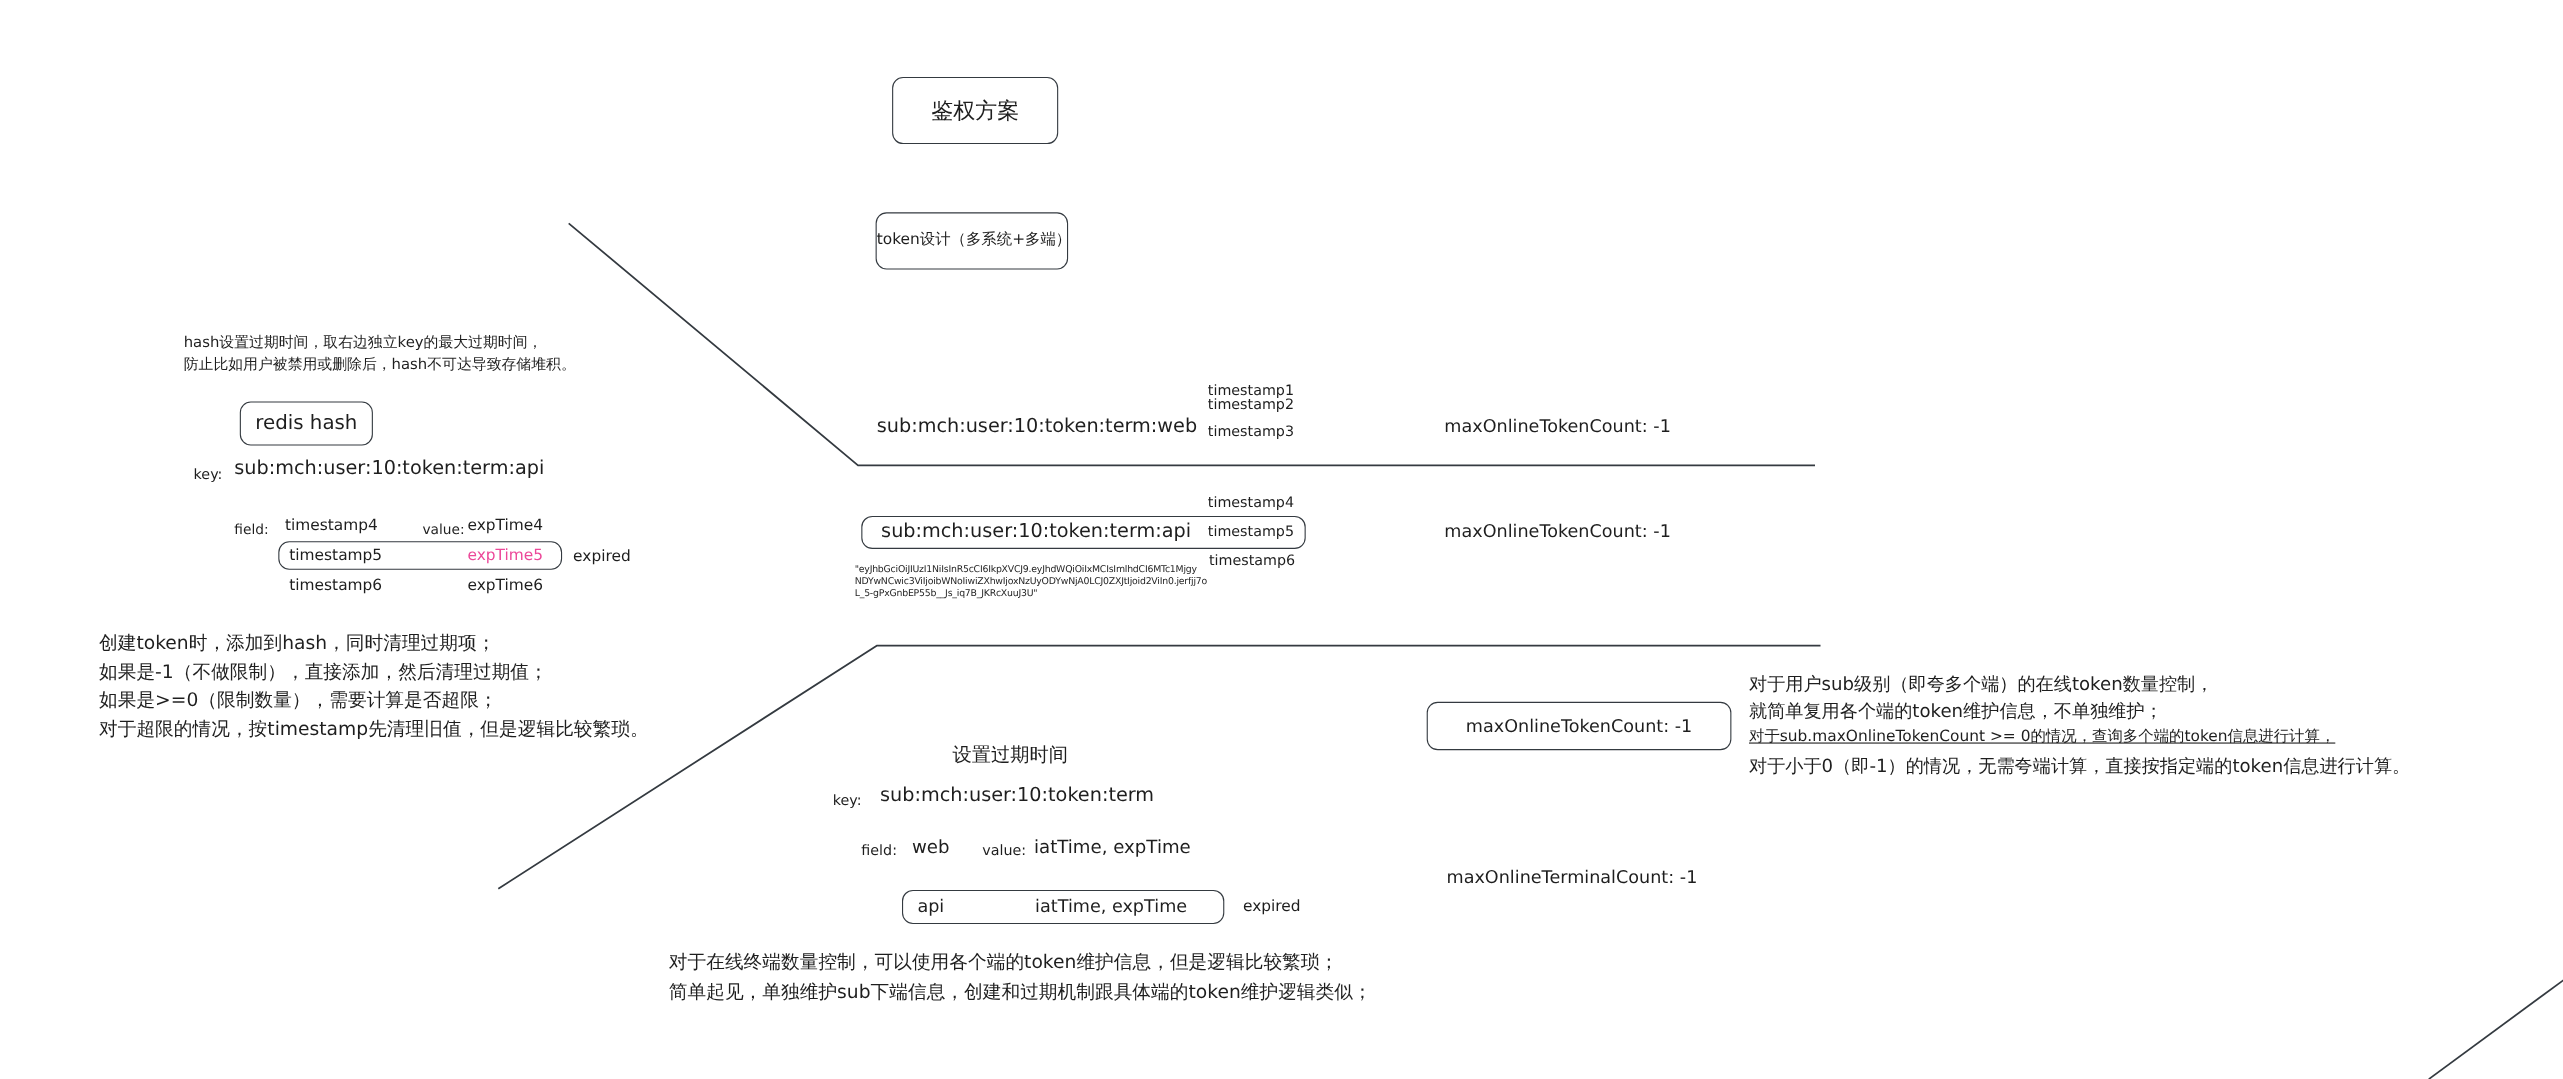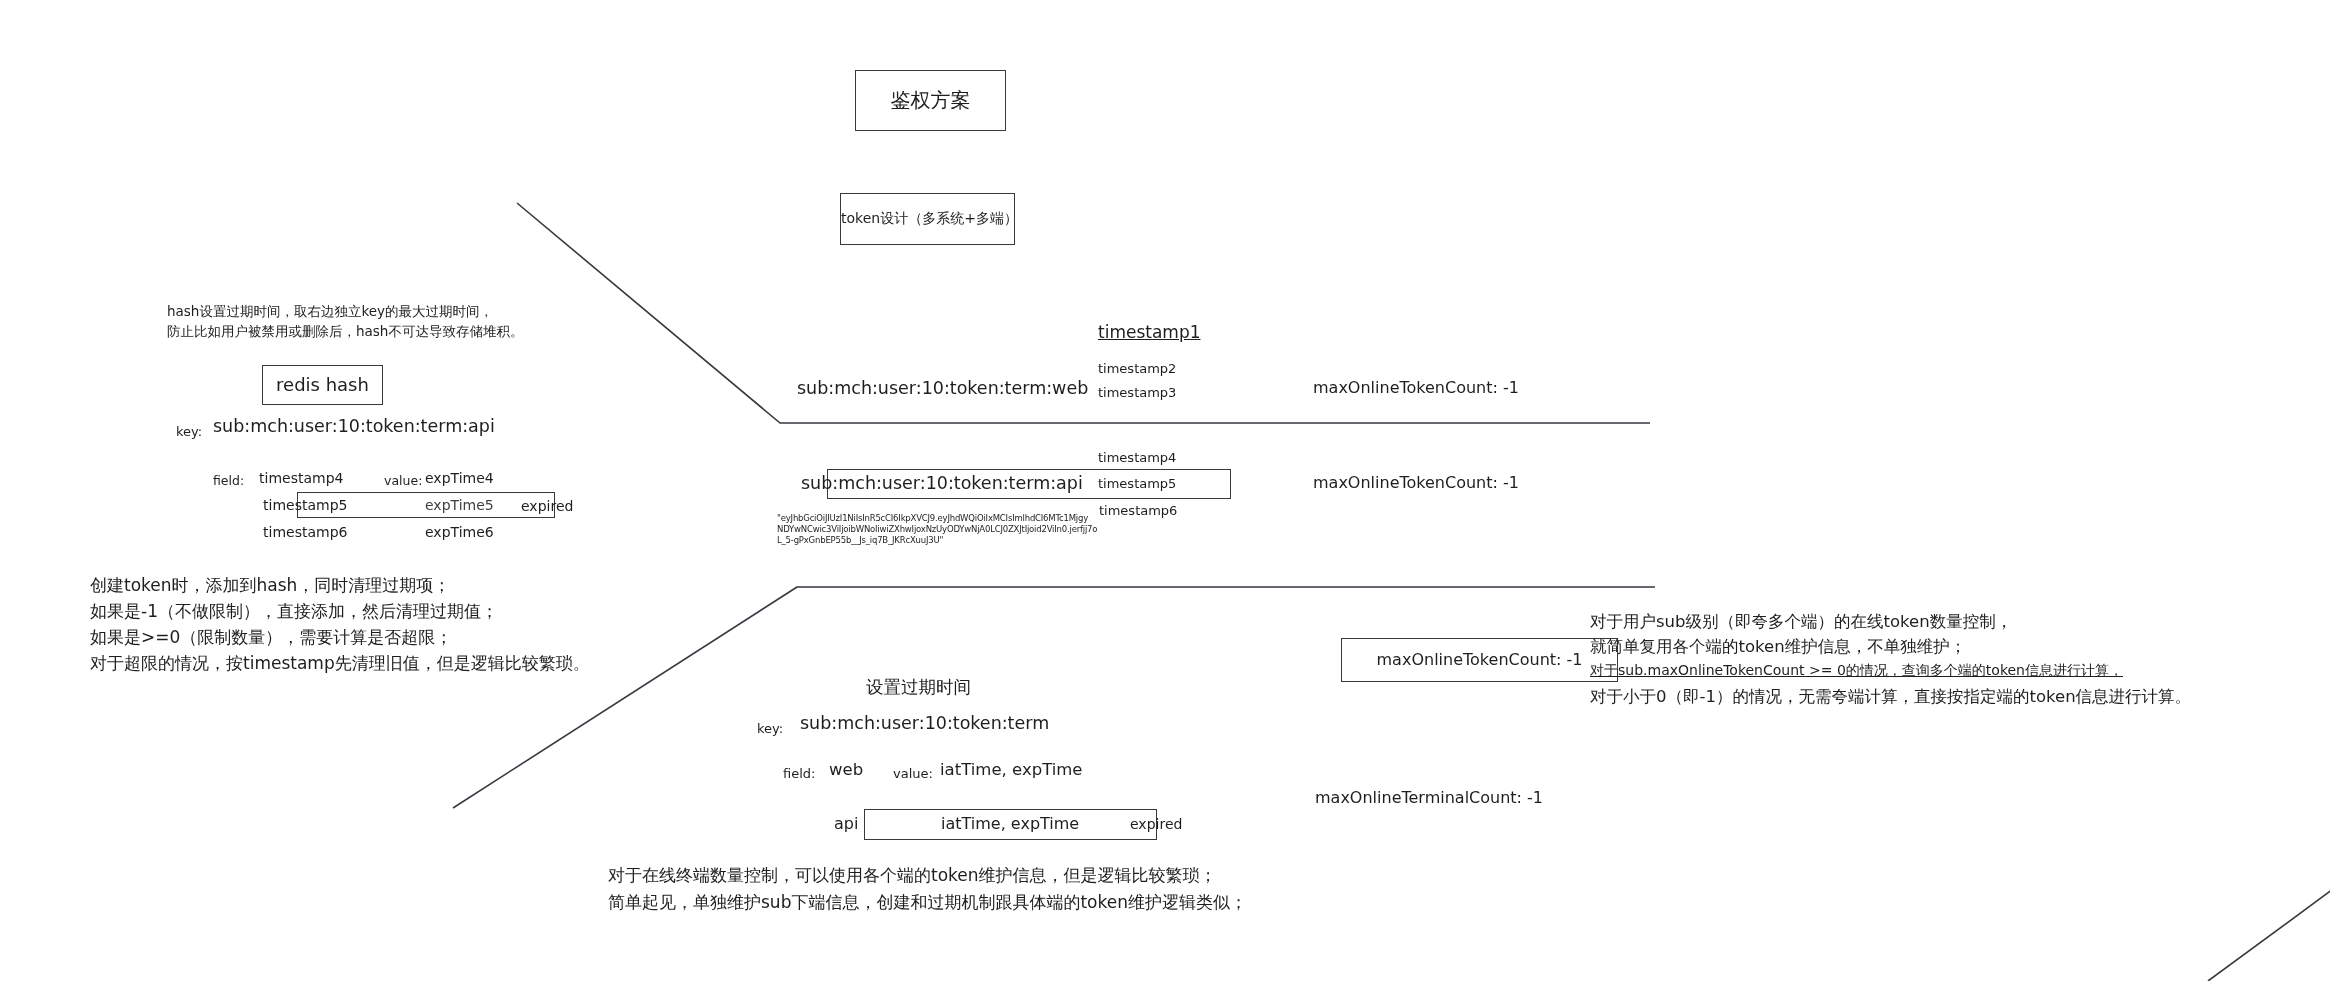--- a/index.html
+++ b/index.html
@@ -12,33 +12,32 @@
   }
   .txt{
     position:absolute;
     white-space:nowrap;
     color:#1e1e1e;
     line-height:1.25;
   }
   .box{
     position:absolute;
     border:1.7px solid #343a40;
-    border-radius:0;
+    border-radius:10px;
     box-sizing:border-box;
     background:transparent;
-    margin-left:44px;
   }
   .boxlabel{
     position:absolute;
     width:100%;
     text-align:center;
     color:#1e1e1e;
     white-space:nowrap;
   }
-  .green{color:#404040;}
+  .green{color:#ec4899;}
   .small{letter-spacing:-0.2px;}
   svg{position:absolute;left:0;top:0;}
 </style>
 </head>
 <body>
 
 <div id="canvas">
 
   <svg width="2330" height="981" viewBox="0 0 2330 981">
     <polyline points="517,203 780,423 1650,423" fill="none" stroke="#343a40" stroke-width="1.6" stroke-linejoin="round"></polyline>
@@ -76,21 +75,21 @@
 
   <div class="txt" style="left:263px;top:524px;font-size:14px;">timestamp6</div>
   <div class="txt" style="left:425px;top:524px;font-size:14px;text-align:center;">expTime6</div>
 
   <div class="txt" style="left:90px;top:575px;font-size:17px;">创建token时，添加到hash，同时清理过期项；</div>
   <div class="txt" style="left:90px;top:601px;font-size:17px;">如果是-1（不做限制），直接添加，然后清理过期值；</div>
   <div class="txt" style="left:90px;top:627px;font-size:17px;">如果是&gt;=0（限制数量），需要计算是否超限；</div>
   <div class="txt" style="left:90px;top:653px;font-size:17px;">对于超限的情况，按timestamp先清理旧值，但是逻辑比较繁琐。</div>
 
   <div class="txt" style="left:797px;top:378px;font-size:17.5px;">sub:mch:user:10:token:term:web</div>
-  <div class="txt" style="left:1098px;top:322px;font-size:17px;text-decoration:underline;">timestamp1</div>
+  <div class="txt" style="left:1098px;top:348px;font-size:13px;">timestamp1</div>
   <div class="txt" style="left:1098px;top:361px;font-size:13px;">timestamp2</div>
   <div class="txt" style="left:1098px;top:385px;font-size:13px;">timestamp3</div>
   <div class="txt" style="left:1313px;top:378px;font-size:16px;">maxOnlineTokenCount: -1</div>
 
   <div class="txt" style="left:1098px;top:450px;font-size:13px;">timestamp4</div>
   <div class="box" style="left:783px;top:469px;width:404px;height:30px;"></div>
   <div class="txt" style="left:801px;top:473px;font-size:17.5px;">sub:mch:user:10:token:term:api</div>
   <div class="txt" style="left:1098px;top:476px;font-size:13px;">timestamp5</div>
   <div class="txt" style="left:1099px;top:503px;font-size:13px;">timestamp6</div>
   <div class="txt" style="left:1313px;top:473px;font-size:16px;">maxOnlineTokenCount: -1</div>

